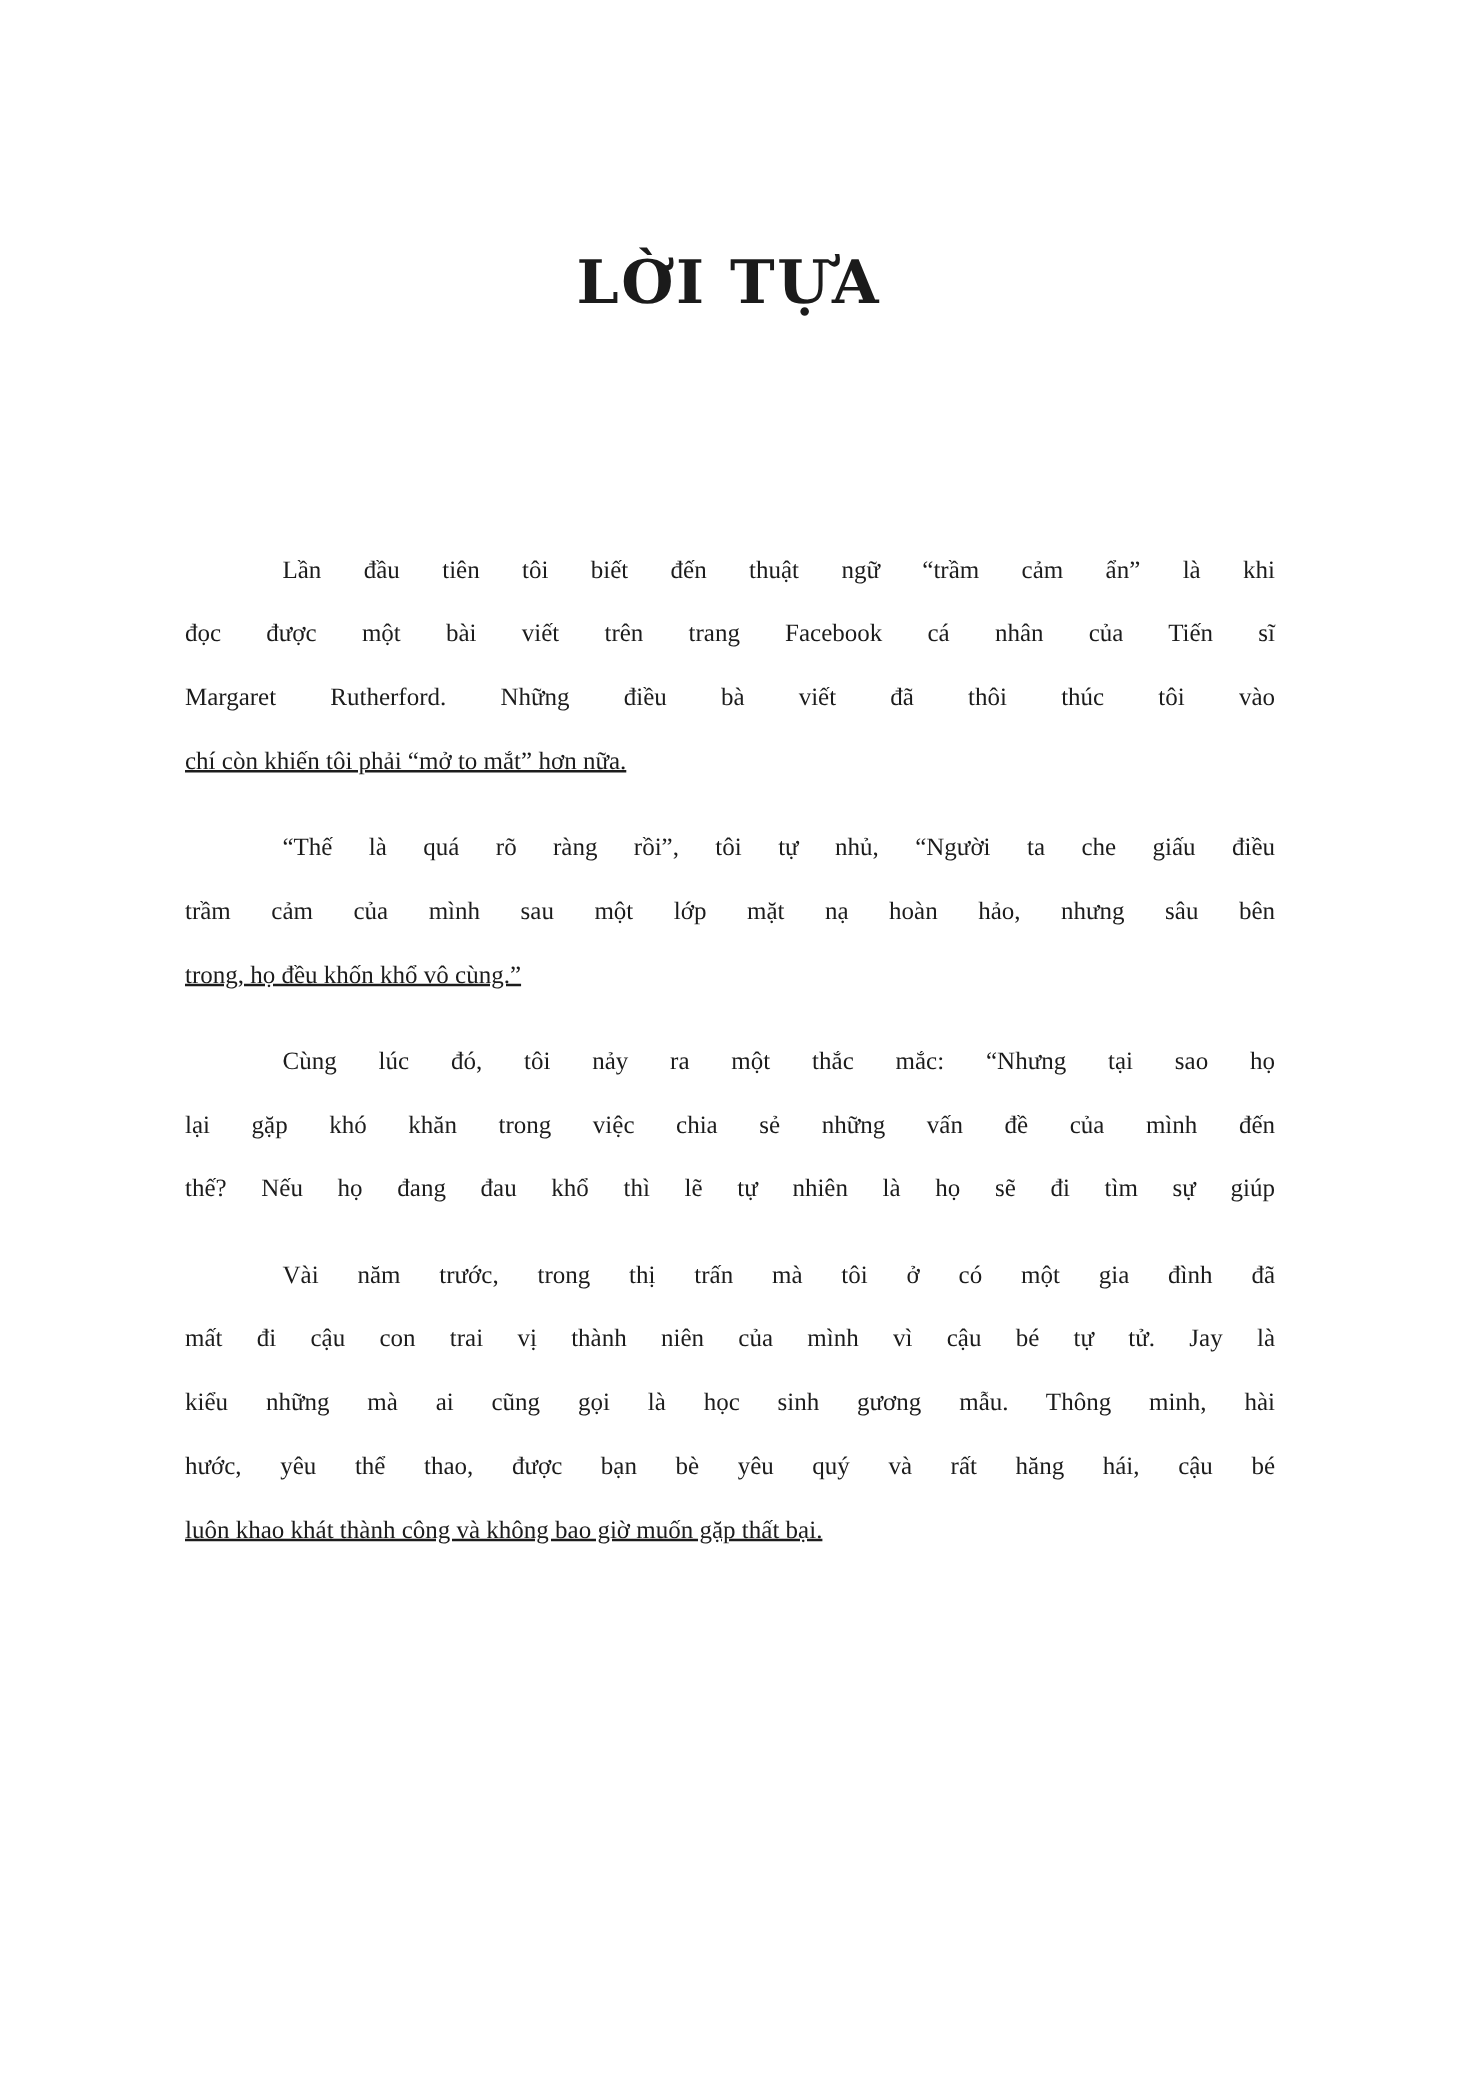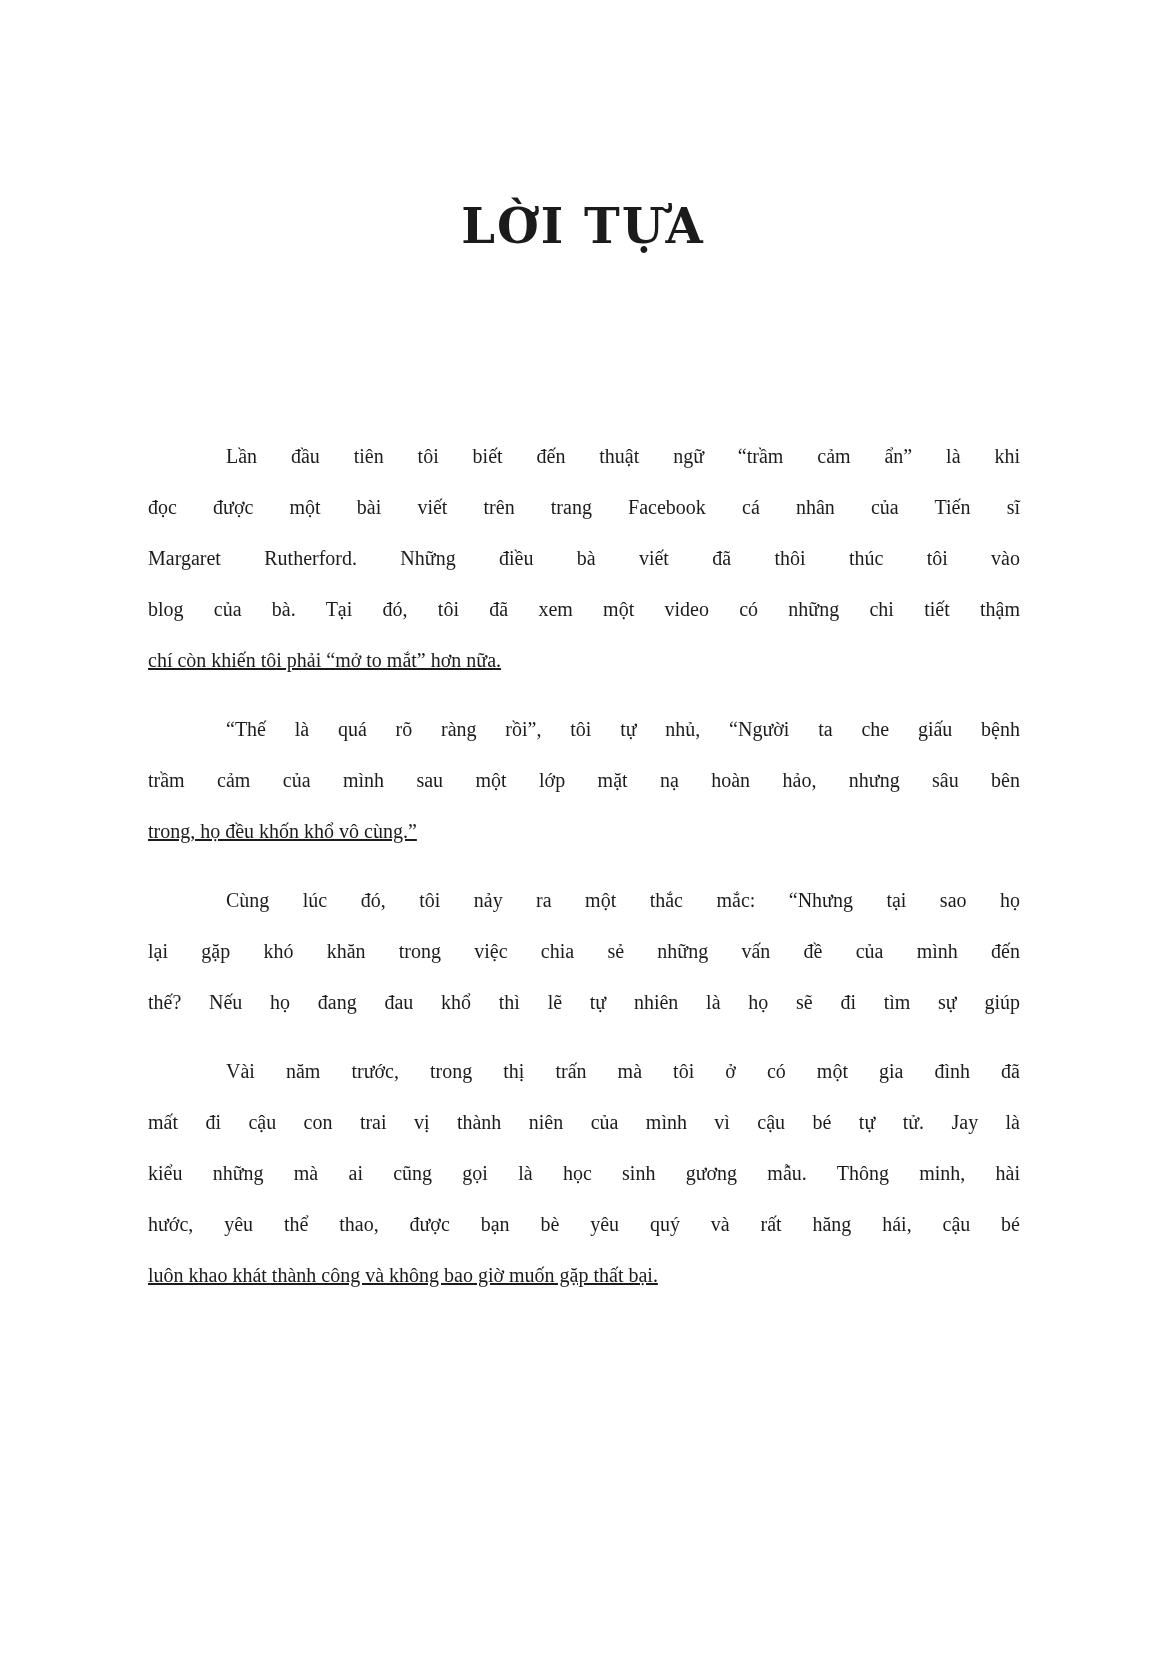--- a/index.html
+++ b/index.html
@@ -68,25 +68,24 @@
 <body>
 
 <div class="page">
   <div class="title">LỜI TỰA</div>
 
   <div class="content">
       <div class="paragraph">
         <div class="line first">Lần đầu tiên tôi biết đến thuật ngữ “trầm cảm ẩn” là khi</div>
         <div class="line">đọc được một bài viết trên trang Facebook cá nhân của Tiến sĩ</div>
         <div class="line">Margaret Rutherford. Những điều bà viết đã thôi thúc tôi vào</div>
-        <div class="line">blog của bà. Tại đó, tôi đã xem một video có những chi tiết thậm</div>
         <div class="line last">chí còn khiến tôi phải “mở to mắt” hơn nữa.</div>
       </div>
       <div class="paragraph">
-        <div class="line first">“Thế là quá rõ ràng rồi”, tôi tự nhủ, “Người ta che giấu bệnh</div>
+        <div class="line first">“Thế là quá rõ ràng rồi”, tôi tự nhủ, “Người ta che giấu điều</div>
         <div class="line">trầm cảm của mình sau một lớp mặt nạ hoàn hảo, nhưng sâu bên</div>
         <div class="line last">trong, họ đều khốn khổ vô cùng.”</div>
       </div>
       <div class="paragraph">
         <div class="line first">Cùng lúc đó, tôi nảy ra một thắc mắc: “Nhưng tại sao họ</div>
         <div class="line">lại gặp khó khăn trong việc chia sẻ những vấn đề của mình đến</div>
         <div class="line">thế? Nếu họ đang đau khổ thì lẽ tự nhiên là họ sẽ đi tìm sự giúp</div>
       </div>
       <div class="paragraph">
         <div class="line first">Vài năm trước, trong thị trấn mà tôi ở có một gia đình đã</div>

